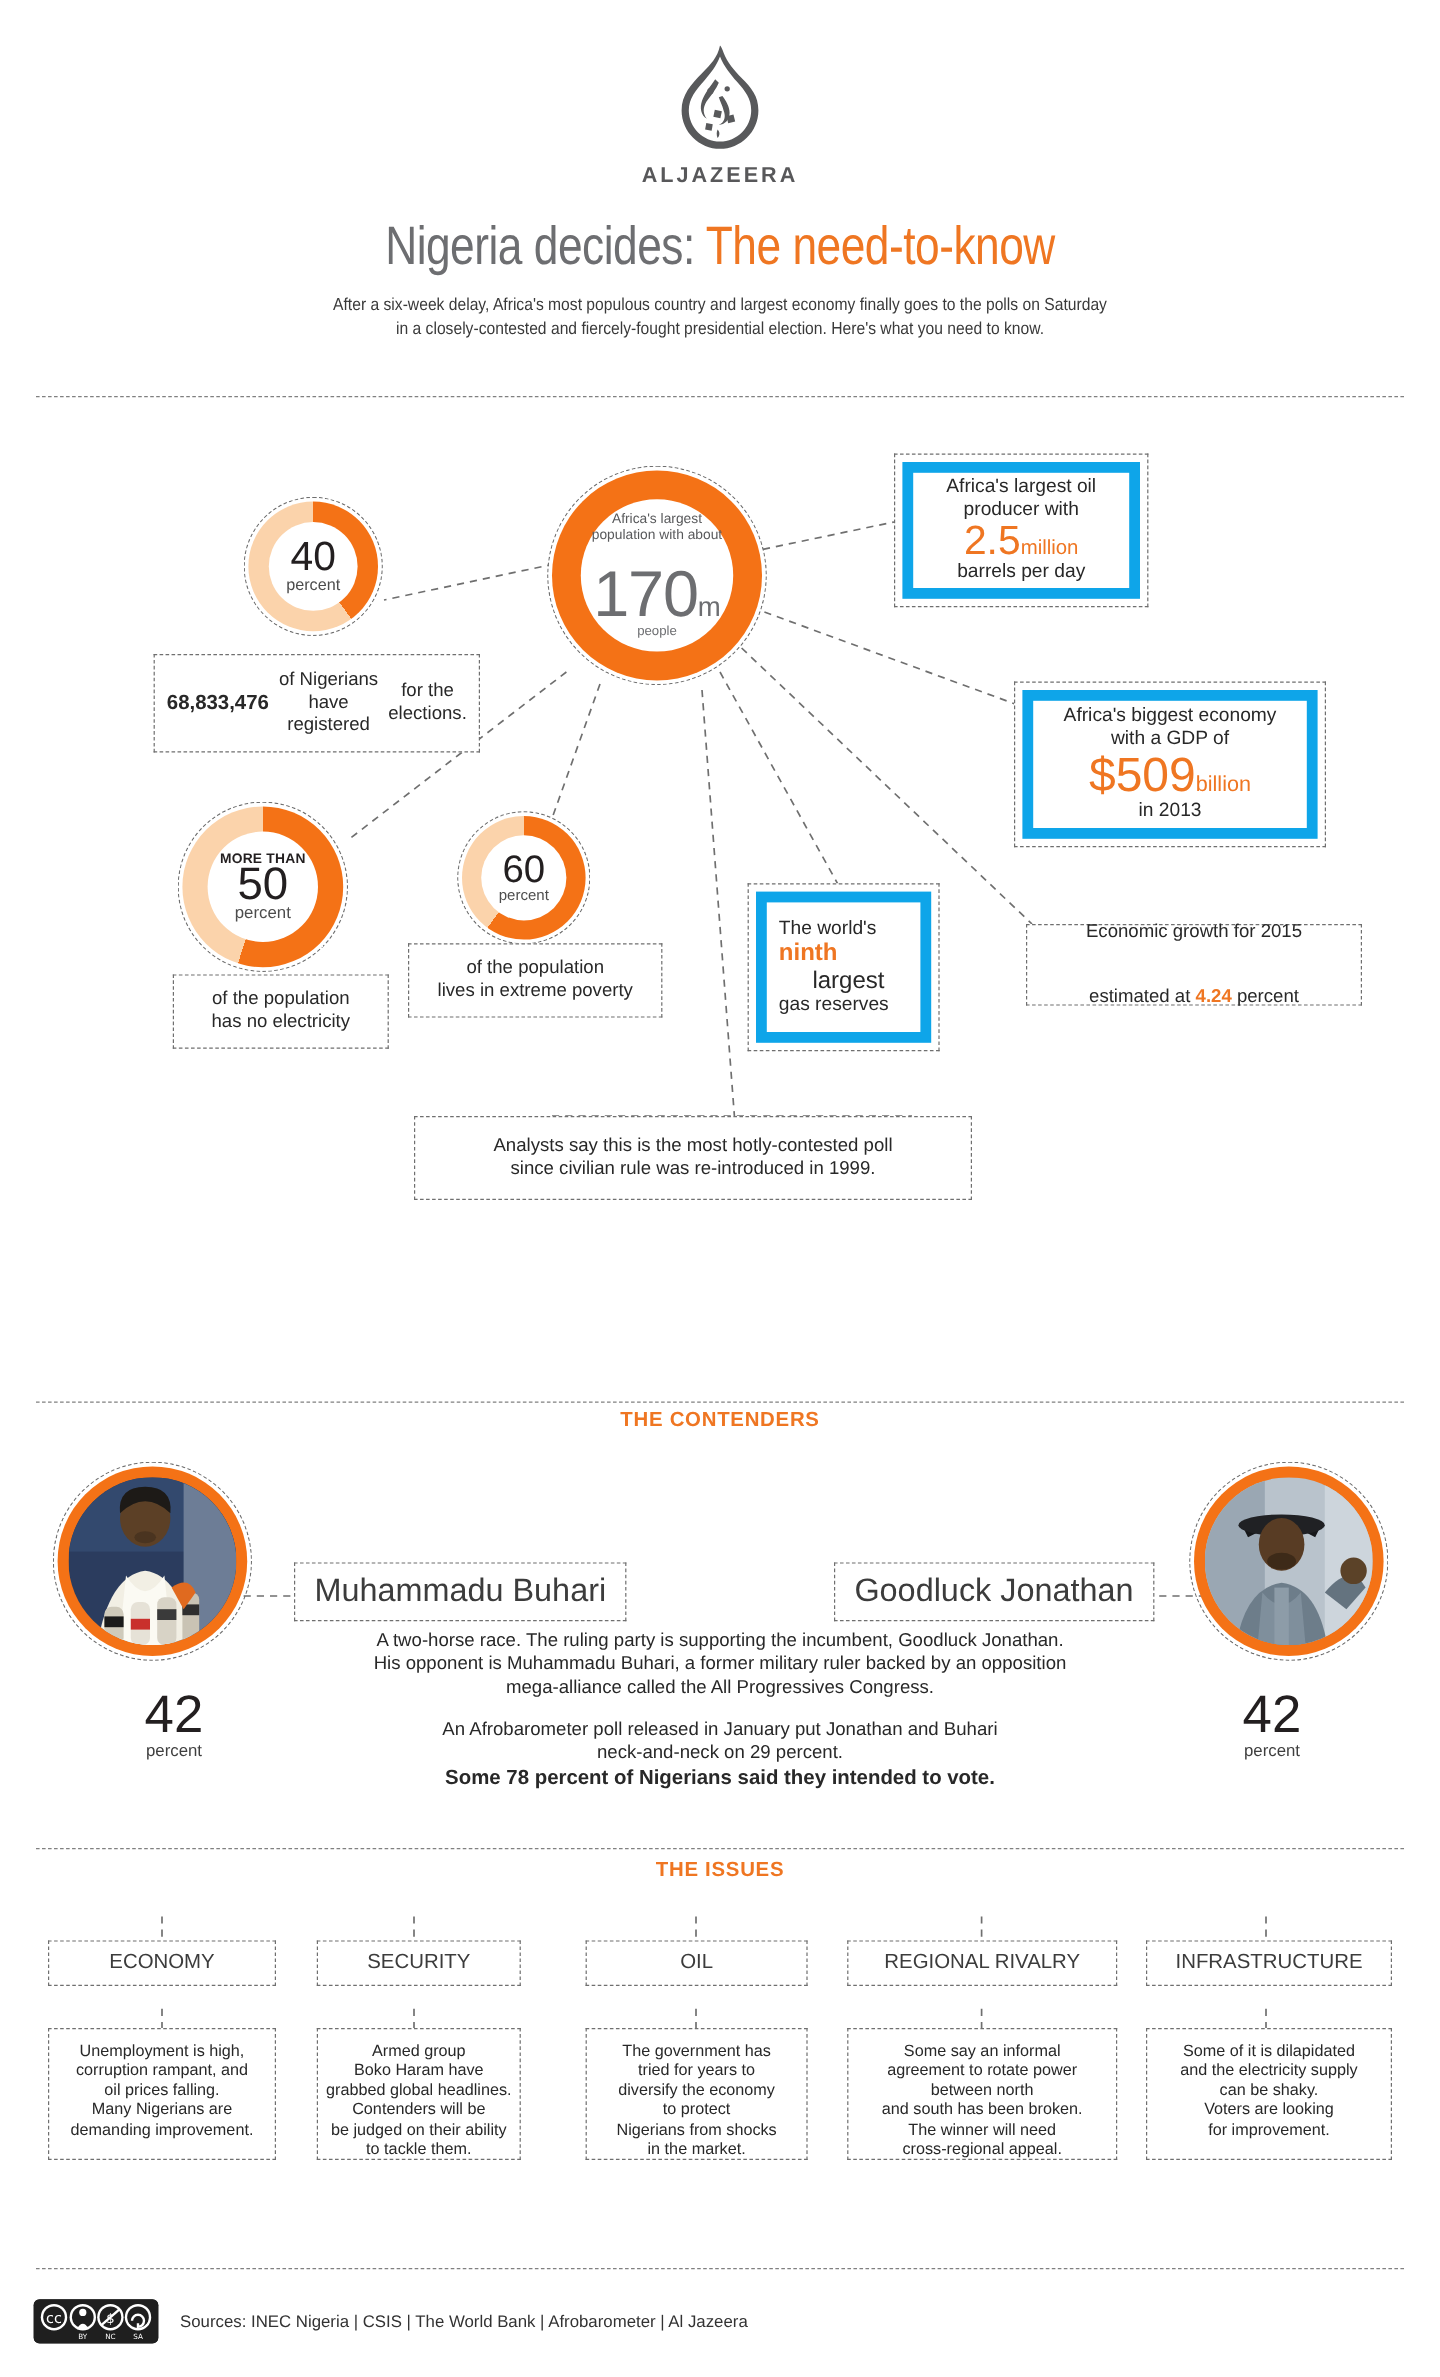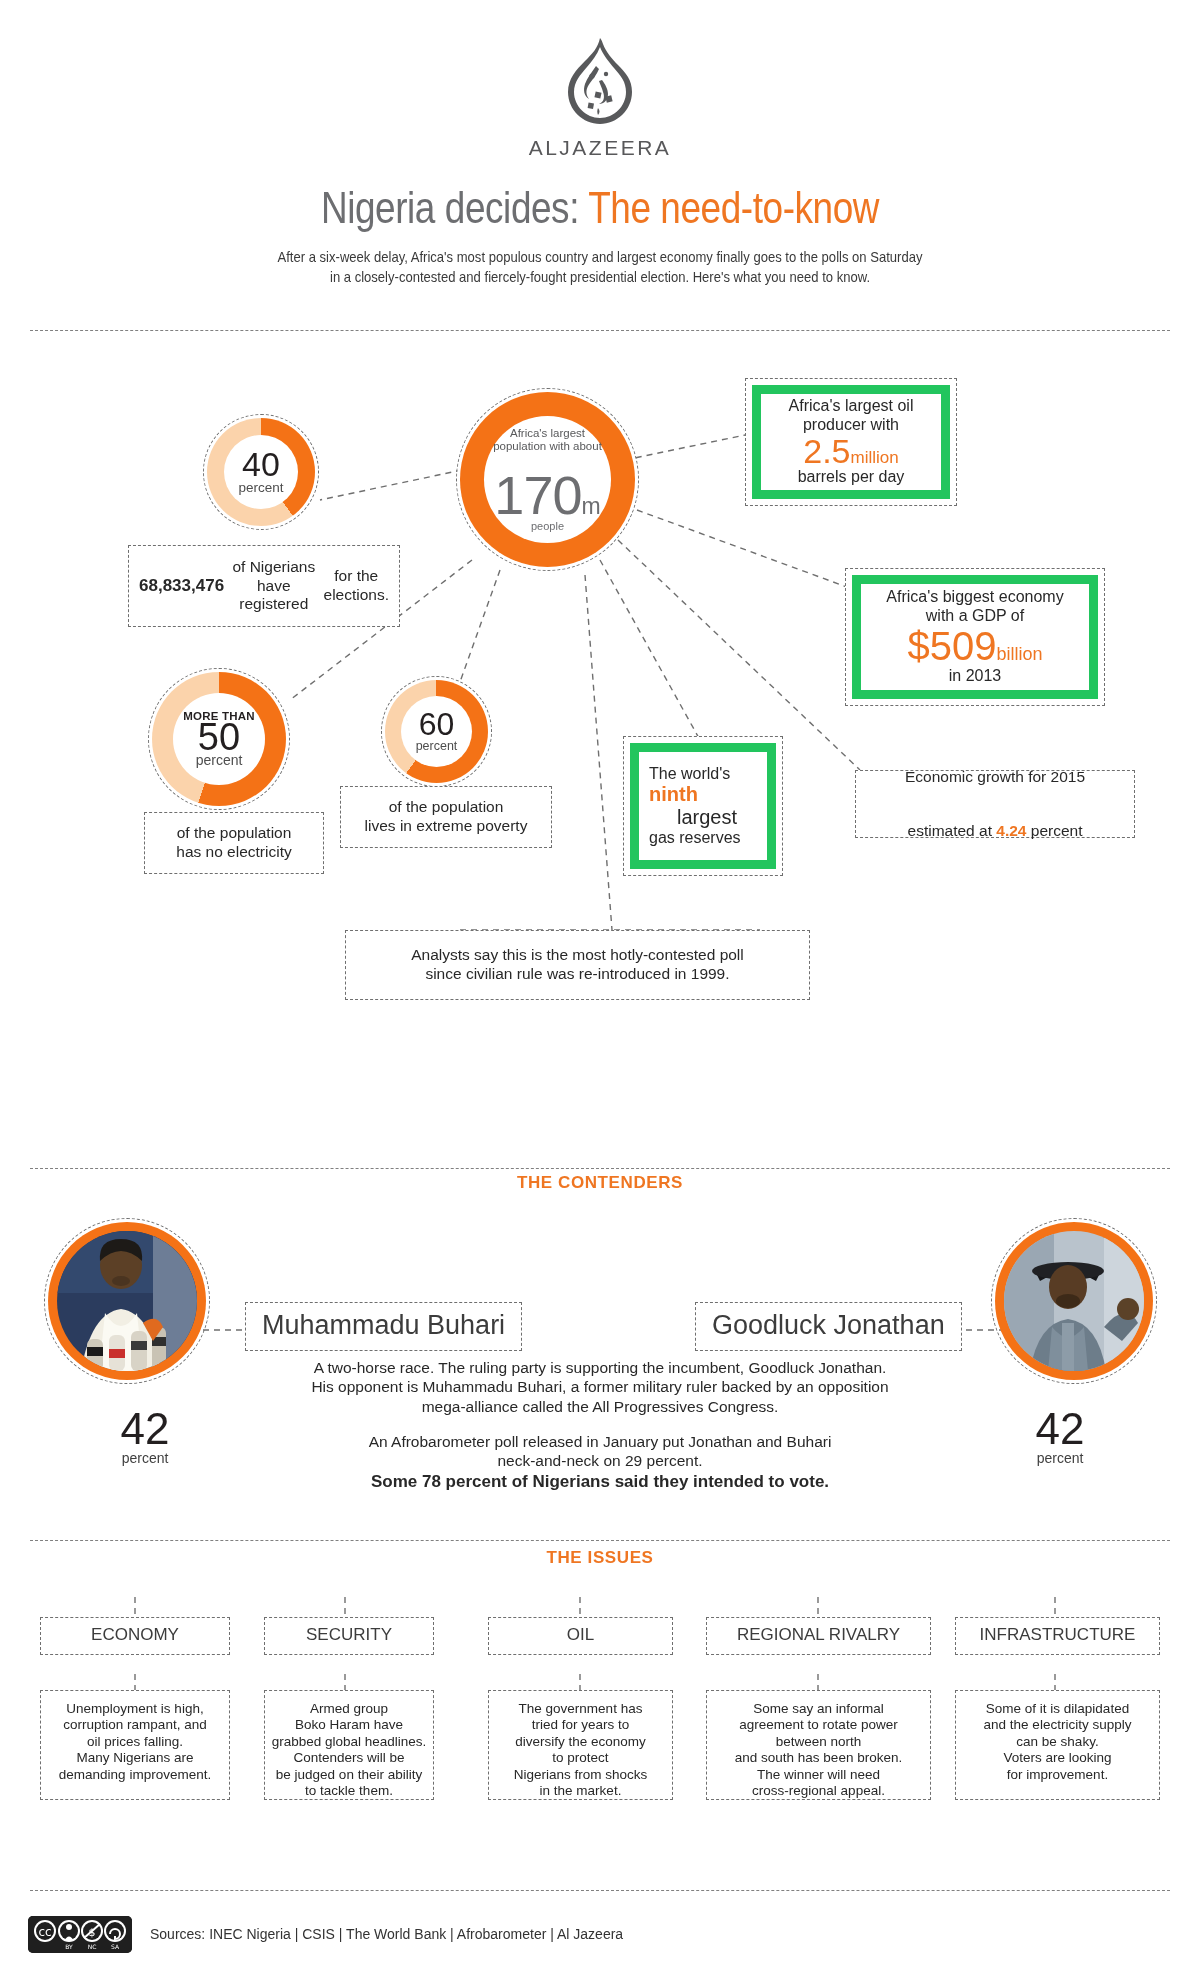--- a/index.html
+++ b/index.html
@@ -11,21 +11,21 @@
     color: #3a3a3a;
     position: relative;
     overflow: hidden;
   }
   .page { position: relative; width: 1200px; height: 1981px; }
 
   
   .header { text-align: center; padding-top: 34px; }
   .logo-mark { width: 120px; height: 100px; margin: 0 auto; }
   .logo-word {
-    font-size: 21px; font-weight: normal; letter-spacing: 2.5px;
+    font-size: 18px; font-weight: bold; letter-spacing: 2.5px;
     color: #58585a; margin-top: 2px;
   }
   .title {
     margin-top: 22px;
     font-size: 45px;
     font-weight: 300;
     letter-spacing: -0.5px;
     white-space: nowrap;
     transform: scaleX(0.82);
   }
@@ -133,21 +133,21 @@
   }
 
   
   .gframe {
     position: absolute;
     border: 1.4px dashed #6f6f6f;
     padding: 6px;
     background: #fff;
   }
   .gframe > .inner {
-    border: 9px solid #22c55e;
+    border: 9px solid #0ea5e9;
     background: #fff;
     height: 100%;
     display: flex; flex-direction: column;
     align-items: center; justify-content: center;
     text-align: center;
     line-height: 1.15;
     color: #282828;
     padding: 6px 8px;
   }
   .orange-big { color: #ef7622; font-weight: 300; }

